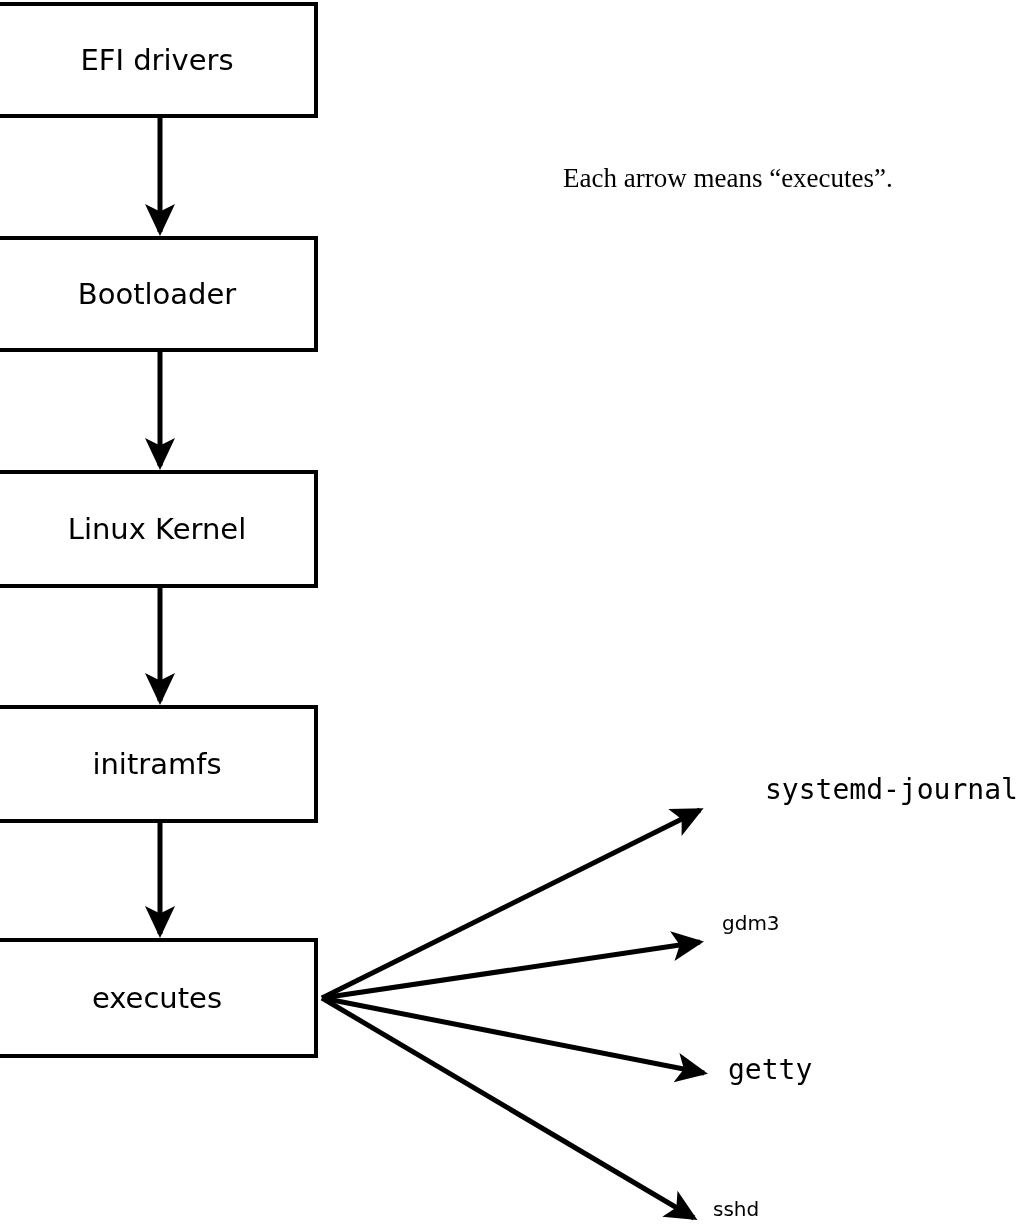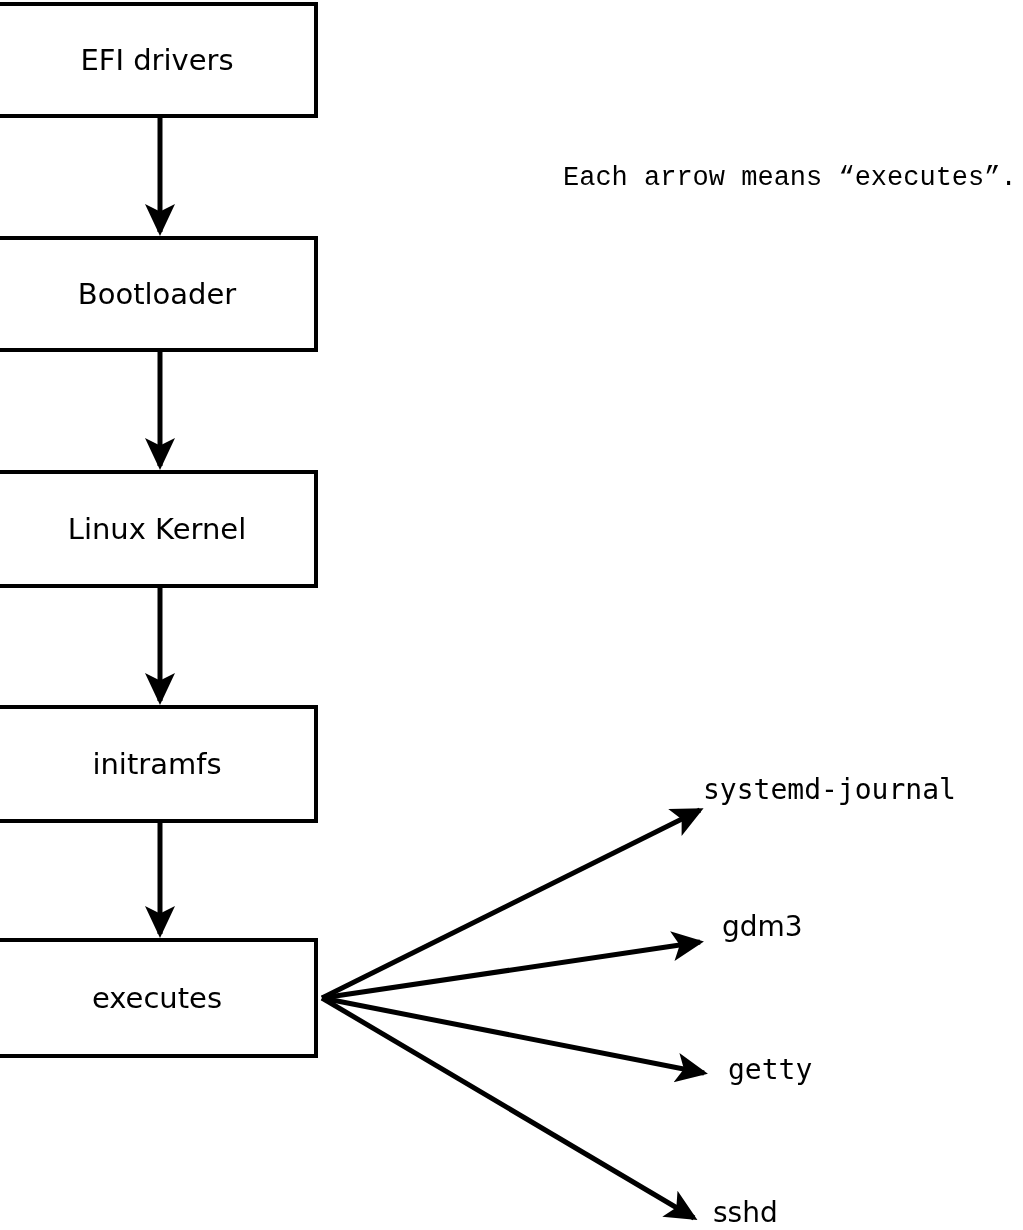--- a/index.html
+++ b/index.html
@@ -45,25 +45,25 @@
     color: #000000;
     line-height: 1;
     white-space: nowrap;
   }
   .leaf-label.mono {
     font-family: "DejaVu Sans Mono", "Liberation Mono", monospace;
     font-size: 28px;
   }
   .leaf-label.sans {
     font-family: "DejaVu Sans", "Liberation Sans", sans-serif;
-    font-size: 28px;
+    font-size: 20px;
   }
   .annotation {
     position: absolute;
-    font-family: Liberation Mono, monospace;
+    font-family: Liberation Serif, serif;
     font-size: 27px;
     color: #000000;
     line-height: 1;
     white-space: nowrap;
   }
 </style>
 </head>
 <body>
 
 <div id="canvas">
@@ -99,21 +99,21 @@
   </div>
 
   <div class="node-box" style="left:-4px; top:705px; width:322px; height:118px;">
     <span class="node-label">initramfs</span>
   </div>
 
   <div class="node-box" style="left:-4px; top:938px; width:322px; height:120px;">
     <span class="node-label">executes</span>
   </div>
 
-  <span class="leaf-label mono" style="left:703px; top:776px;text-align:right;">systemd-journal</span>
+  <span class="leaf-label mono" style="left:765px; top:776px;text-align:right;">systemd-journal</span>
 
   <span class="leaf-label sans" style="left:722px; top:913px;">gdm3</span>
 
   <span class="leaf-label mono" style="left:728px; top:1056px;">getty</span>
 
   <span class="leaf-label sans" style="left:713px; top:1199px;">sshd</span>
 
   <span class="annotation" style="left:563px; top:165px;">Each arrow means “executes”.</span>
 
 </div>

